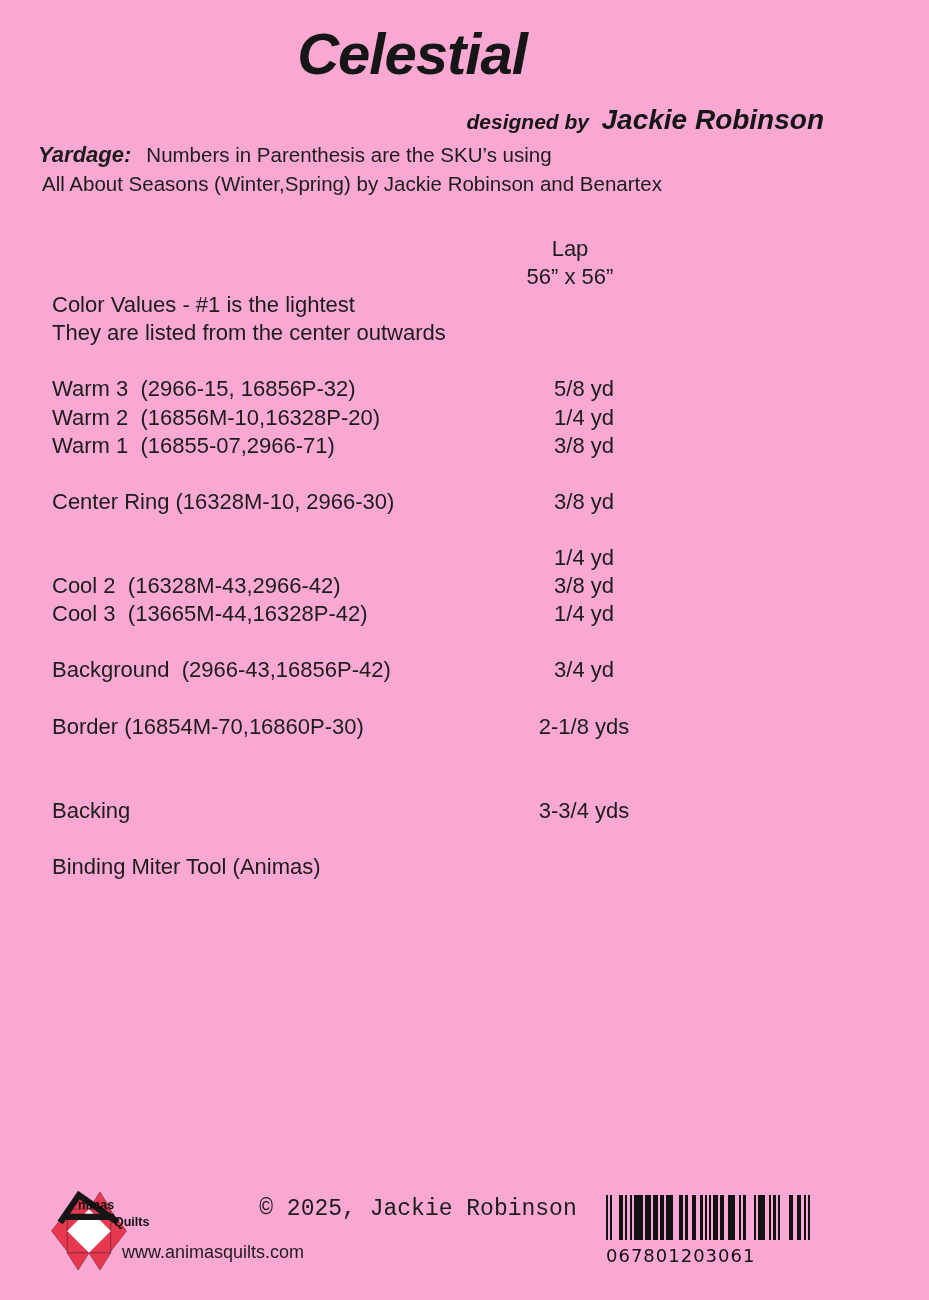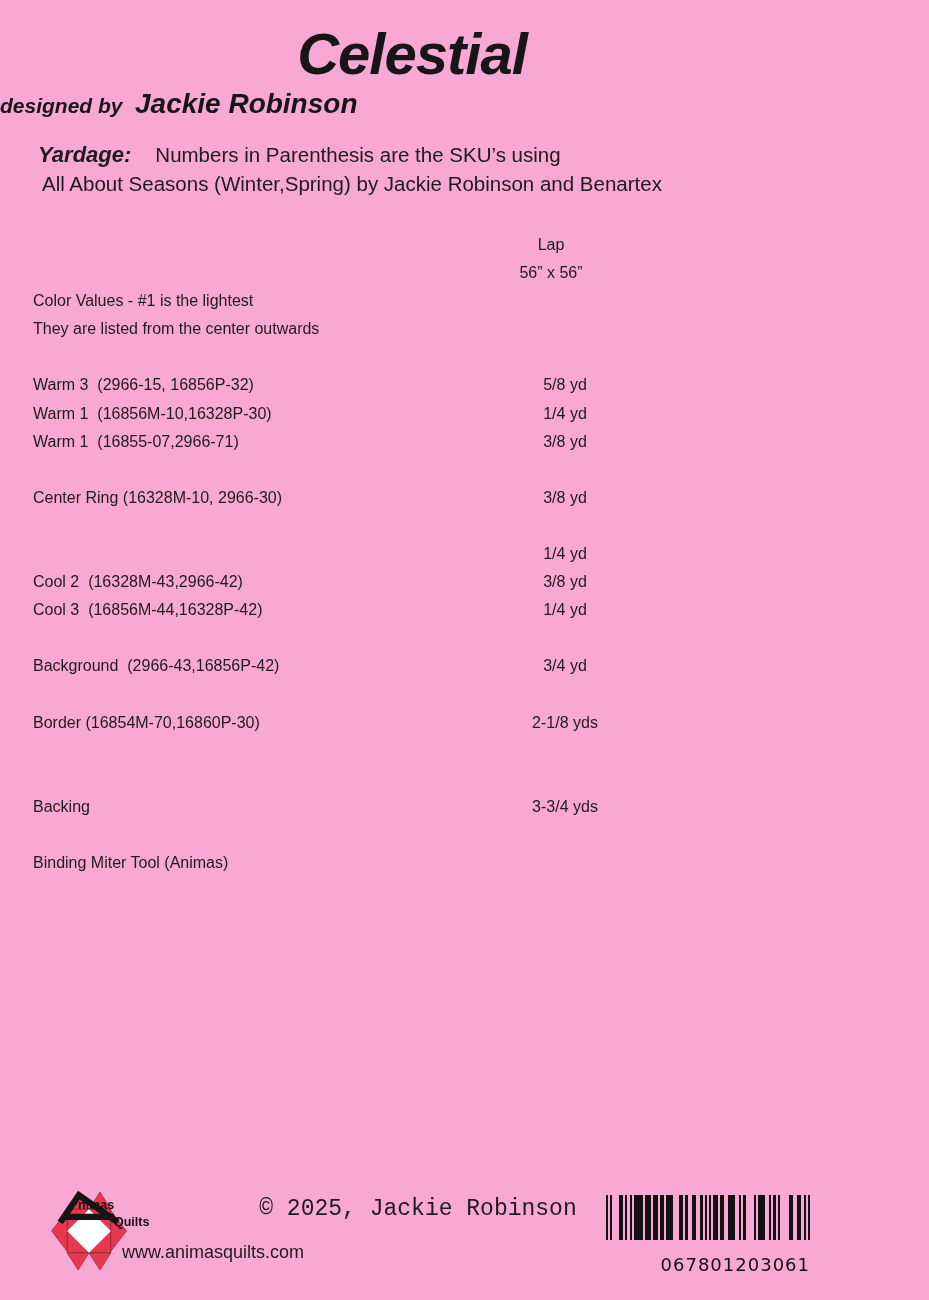--- a/index.html
+++ b/index.html
@@ -1,46 +1,46 @@
 <!DOCTYPE html>
 <html><head>
 <meta charset="utf-8">
 <style>
   html,body{margin:0;padding:0;background:#ffffff;}
   .page{position:relative;width:929px;height:1300px;background:#f9a8d4;
         font-family:"Liberation Sans",sans-serif;color:#1c1c1c;overflow:hidden;}
 
   .title{position:absolute;top:20px;left:0;width:824px;text-align:center;
          font-size:58px;font-weight:bold;font-style:italic;letter-spacing:-1px;color:#161616;}
-  .byline{position:absolute;top:88px;left:0;width:824px;text-align:left;
+  .byline{position:absolute;top:104px;left:0;width:824px;text-align:right;
           font-weight:bold;font-style:italic;color:#161616;}
   .byline .prefix{font-size:21px;}
   .byline .name{font-size:28px;margin-left:8px;}
 
   .intro{position:absolute;top:141px;left:0;font-size:20.5px;line-height:28.5px;}
   .intro .l1{padding-left:38px;}
-  .intro .head{font-size:22px;font-weight:bold;font-style:italic;margin-right:24px;}
+  .intro .head{font-size:22px;font-weight:bold;font-style:italic;margin-right:15px;}
   .intro .l2{padding-left:42px;}
 
   .table{position:absolute;top:236px;left:0;width:824px;}
-  .line{position:relative;height:28.1px;font-size:16px;}
+  .line{position:relative;height:28.1px;font-size:22px;margin-left:19px;}
   .lbl{position:absolute;left:33px;top:0;white-space:pre;}
   .val{position:absolute;left:477px;width:176px;top:0;text-align:center;white-space:pre;}
   .colhead{position:absolute;left:471px;width:160px;top:0;text-align:center;}
 
   .logo{position:absolute;left:50px;top:1186px;width:250px;height:100px;}
   .logo svg{position:absolute;left:0;top:0;}
   .logo .nimas{position:absolute;left:28px;top:12px;font-size:12.5px;font-weight:bold;color:#111;}
   .logo .quilts{position:absolute;left:64px;top:29px;font-size:12.5px;font-weight:bold;color:#111;}
   .website{position:absolute;left:122px;top:1242px;font-size:18px;}
   .copyright{position:absolute;top:1196px;left:0;width:836px;text-align:center;font-size:23px;font-family:Liberation Mono, monospace;}
 
   .barcode{position:absolute;left:606px;top:1195px;width:204px;}
   .barcode svg{display:block;width:204px;height:45px;}
-  .barcode .num{display:block;text-align:right;margin-top:14px;
+  .barcode .num{display:block;text-align:left;margin-top:5px;
                 font-family:"DejaVu Sans",sans-serif;font-size:18px;letter-spacing:1px;color:#111;}
 </style>
 </head>
 <body>
 
 <div class="page">
 
   <div class="title">Celestial</div>
 
   <div class="byline">
@@ -68,21 +68,21 @@
     <div class="line">
       <span class="lbl">They are listed from the center outwards</span>
     </div>
     <div class="line"></div>
 
     <div class="line">
       <span class="lbl">Warm 3  (2966-15, 16856P-32)</span>
       <span class="val">5/8 yd</span>
     </div>
     <div class="line">
-      <span class="lbl">Warm 1  (16856M-10,16328P-30)</span>
+      <span class="lbl">Warm 2  (16856M-10,16328P-20)</span>
       <span class="val">1/4 yd</span>
     </div>
     <div class="line">
       <span class="lbl">Warm 1  (16855-07,2966-71)</span>
       <span class="val">3/8 yd</span>
     </div>
     <div class="line"></div>
 
     <div class="line">
       <span class="lbl">Center Ring (16328M-10, 2966-30)</span>
@@ -91,21 +91,21 @@
     <div class="line"></div>
 
     <div class="line">
       <span class="val">1/4 yd</span>
     </div>
     <div class="line">
       <span class="lbl">Cool 2  (16328M-43,2966-42)</span>
       <span class="val">3/8 yd</span>
     </div>
     <div class="line">
-      <span class="lbl">Cool 3  (16856M-44,16328P-42)</span>
+      <span class="lbl">Cool 3  (13665M-44,16328P-42)</span>
       <span class="val">1/4 yd</span>
     </div>
     <div class="line"></div>
 
     <div class="line">
       <span class="lbl">Background  (2966-43,16856P-42)</span>
       <span class="val">3/4 yd</span>
     </div>
     <div class="line"></div>
 

